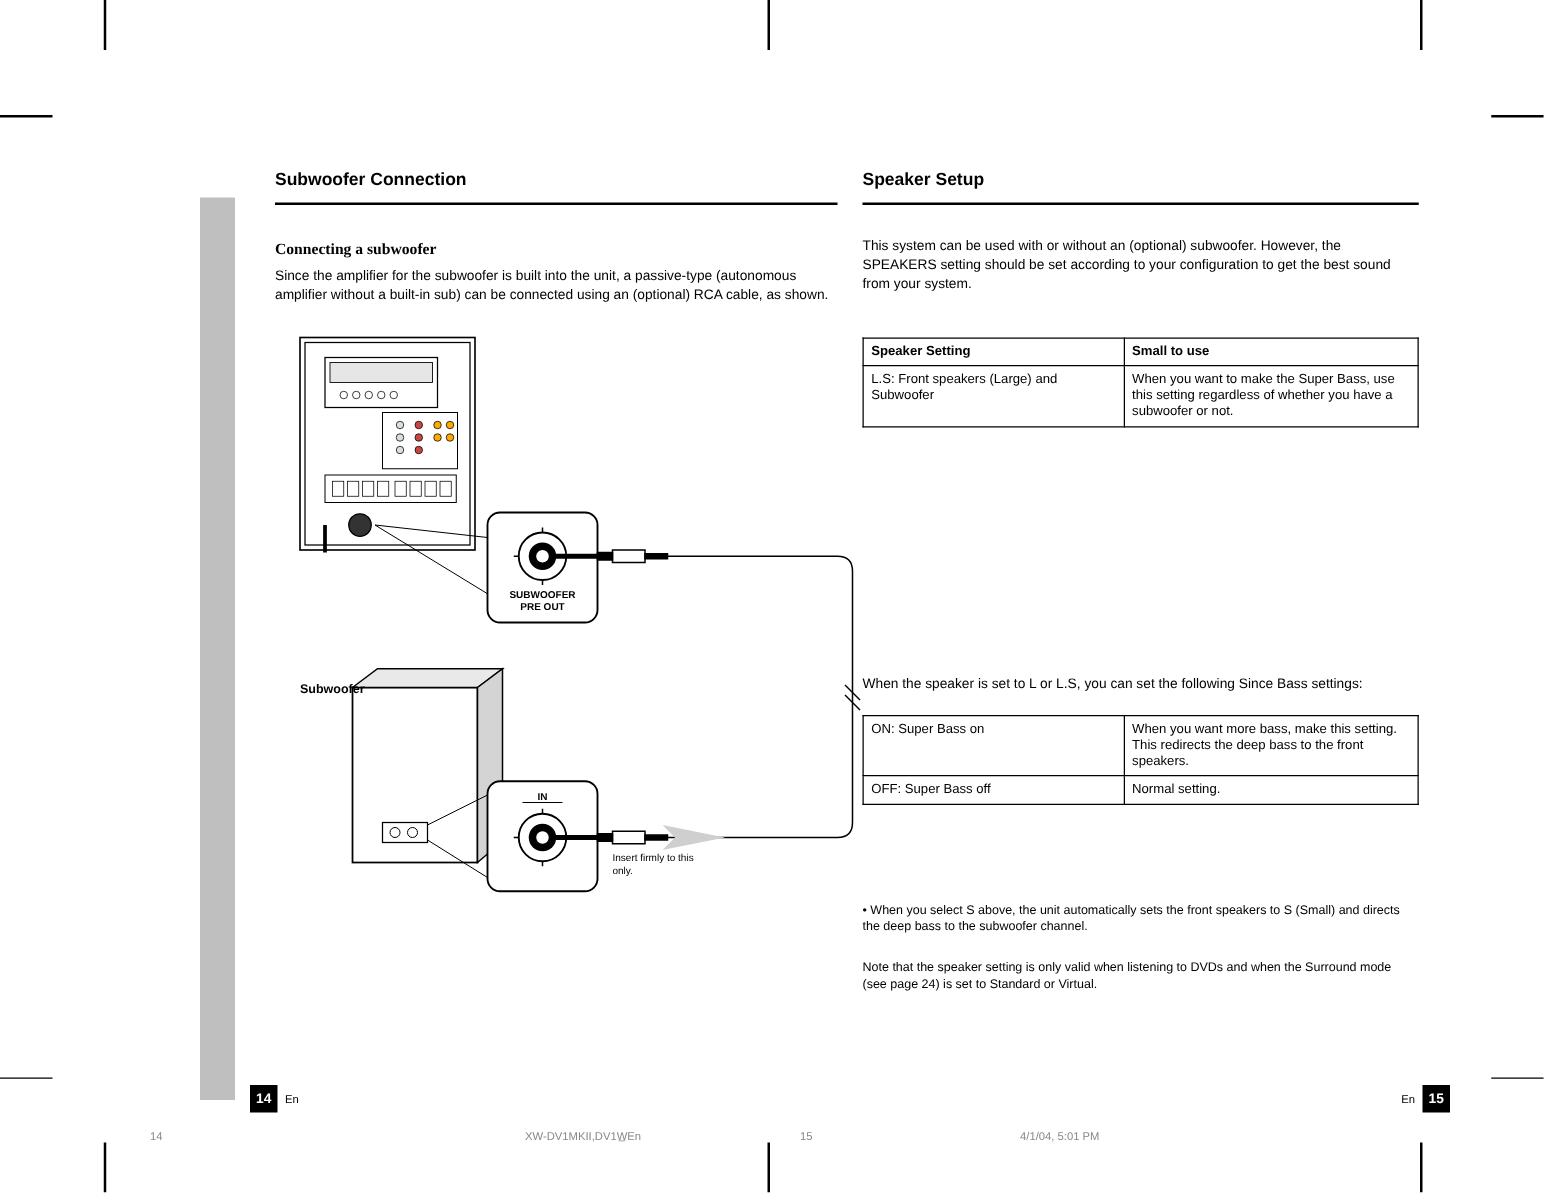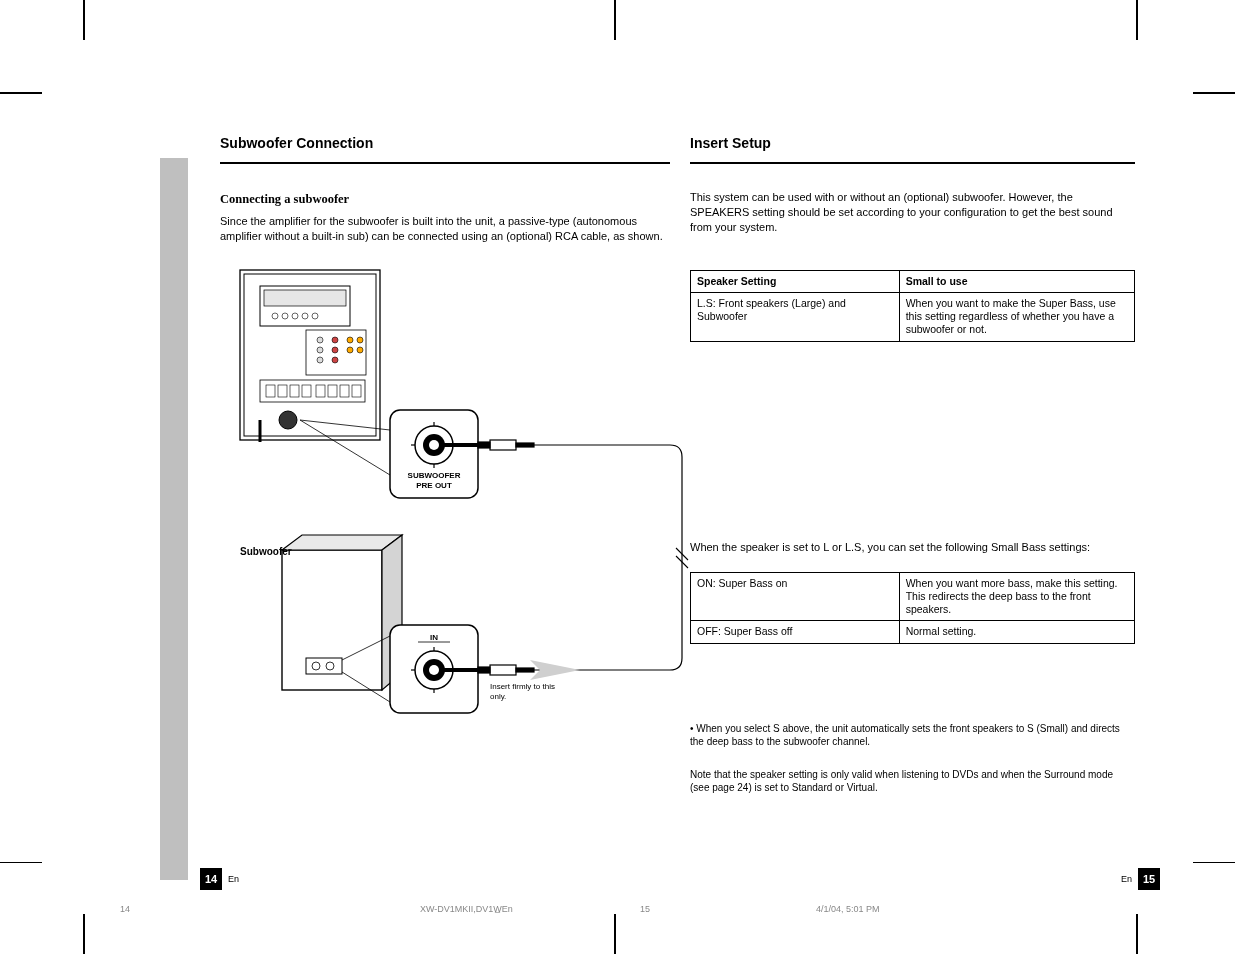--- a/index.html
+++ b/index.html
@@ -175,21 +175,21 @@
           <rect x="296" y="408" width="18" height="4" fill="#000"></rect>
           <line x1="223" y1="410" x2="258" y2="410" stroke="#000" stroke-width="4"></line>
         </g>
 
         <polygon points="310,400 360,410 310,420 320,410" fill="#cfcfcf"></polygon>
       </svg>
       <div class="small" style="position:absolute; left:20px; top:285px; font-weight:bold;">Subwoofer</div>
       <div class="mini" style="position:absolute; left:270px; top:422px; width:70px;">Insert firmly to this only.</div>
     </div>
 
-    <div class="title" style="left:530px; top:25px;">Insert Setup</div>
+    <div class="title" style="left:530px; top:25px;">Speaker Setup</div>
     <div class="rule" style="left:530px; top:52px; width:445px; height:2px;"></div>
 
     <div class="body" style="left:530px; top:80px; width:445px;">This system can be used with or without an (optional) subwoofer. However, the SPEAKERS setting should be set according to your configuration to get the best sound from your system.</div>
 
     <div style="position:absolute; left:530px; top:160px; width:445px;">
       <table>
         <colgroup>
             <col style="width:47%">
             <col style="width:53%">
           </colgroup>
@@ -199,21 +199,21 @@
           <th>Small to use</th>
         </tr>
         <tr>
           <td>L.S: Front speakers (Large) and Subwoofer</td>
           <td>When you want to make the Super Bass, use this setting regardless of whether you have a subwoofer or not.</td>
         </tr>
       </tbody>
         </table>
     </div>
 
-    <div class="body" style="left:530px; top:430px; width:445px;">When the speaker is set to L or L.S, you can set the following Small Bass settings:</div>
+    <div class="body" style="left:530px; top:430px; width:445px;">When the speaker is set to L or L.S, you can set the following Since Bass settings:</div>
 
     <div style="position:absolute; left:530px; top:462px; width:445px;">
       <table>
         <colgroup>
             <col style="width:47%">
             <col style="width:53%">
           </colgroup>
         <tbody>
             <tr>
           <td>ON: Super Bass on</td>

